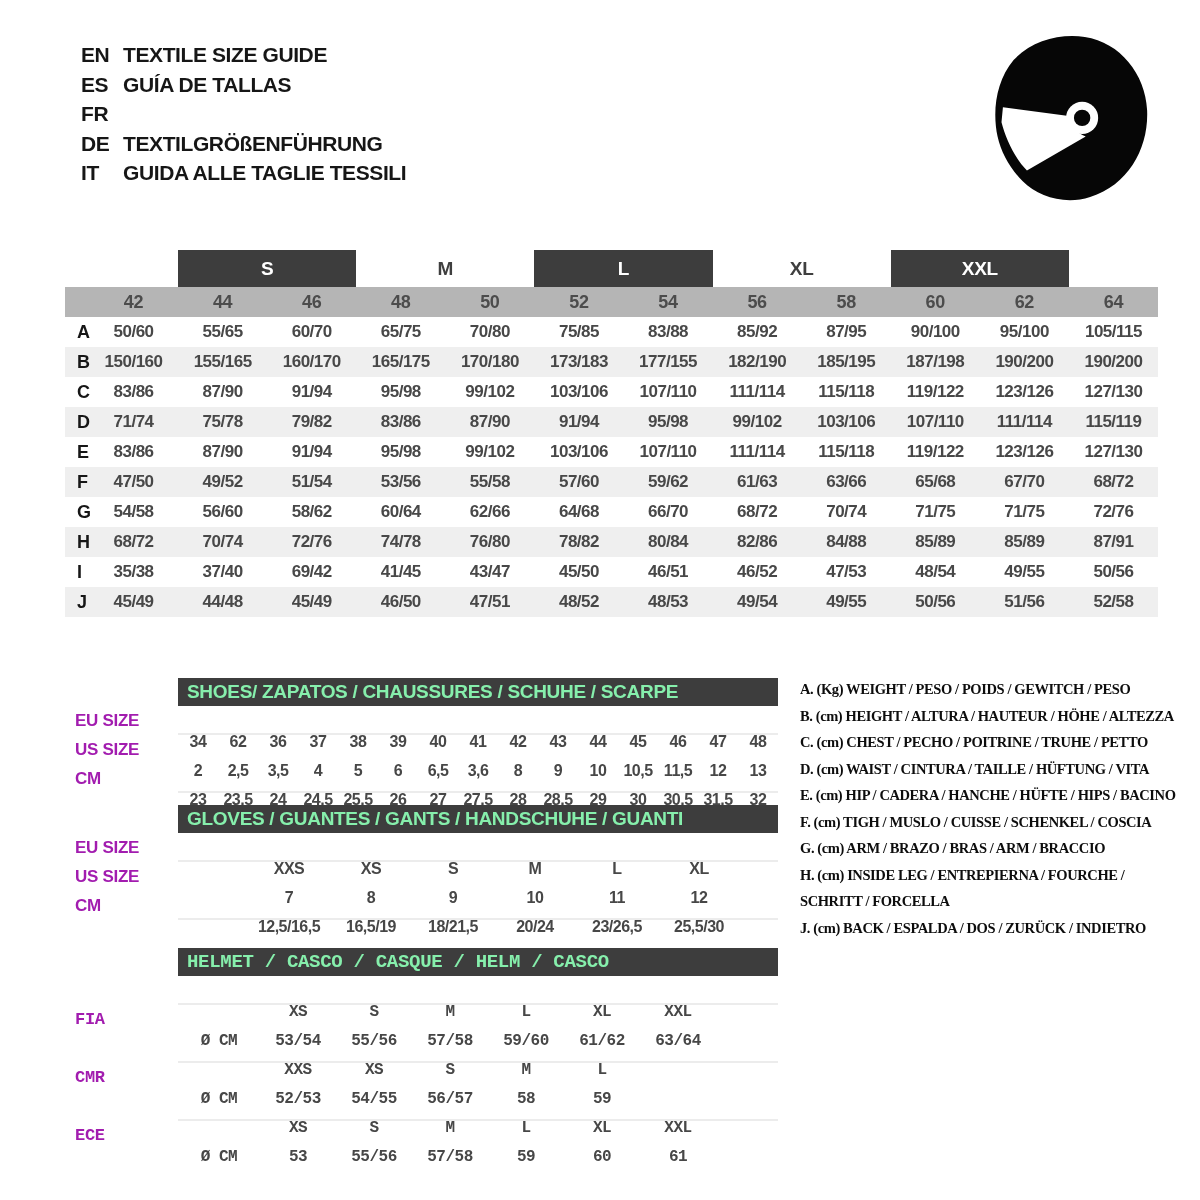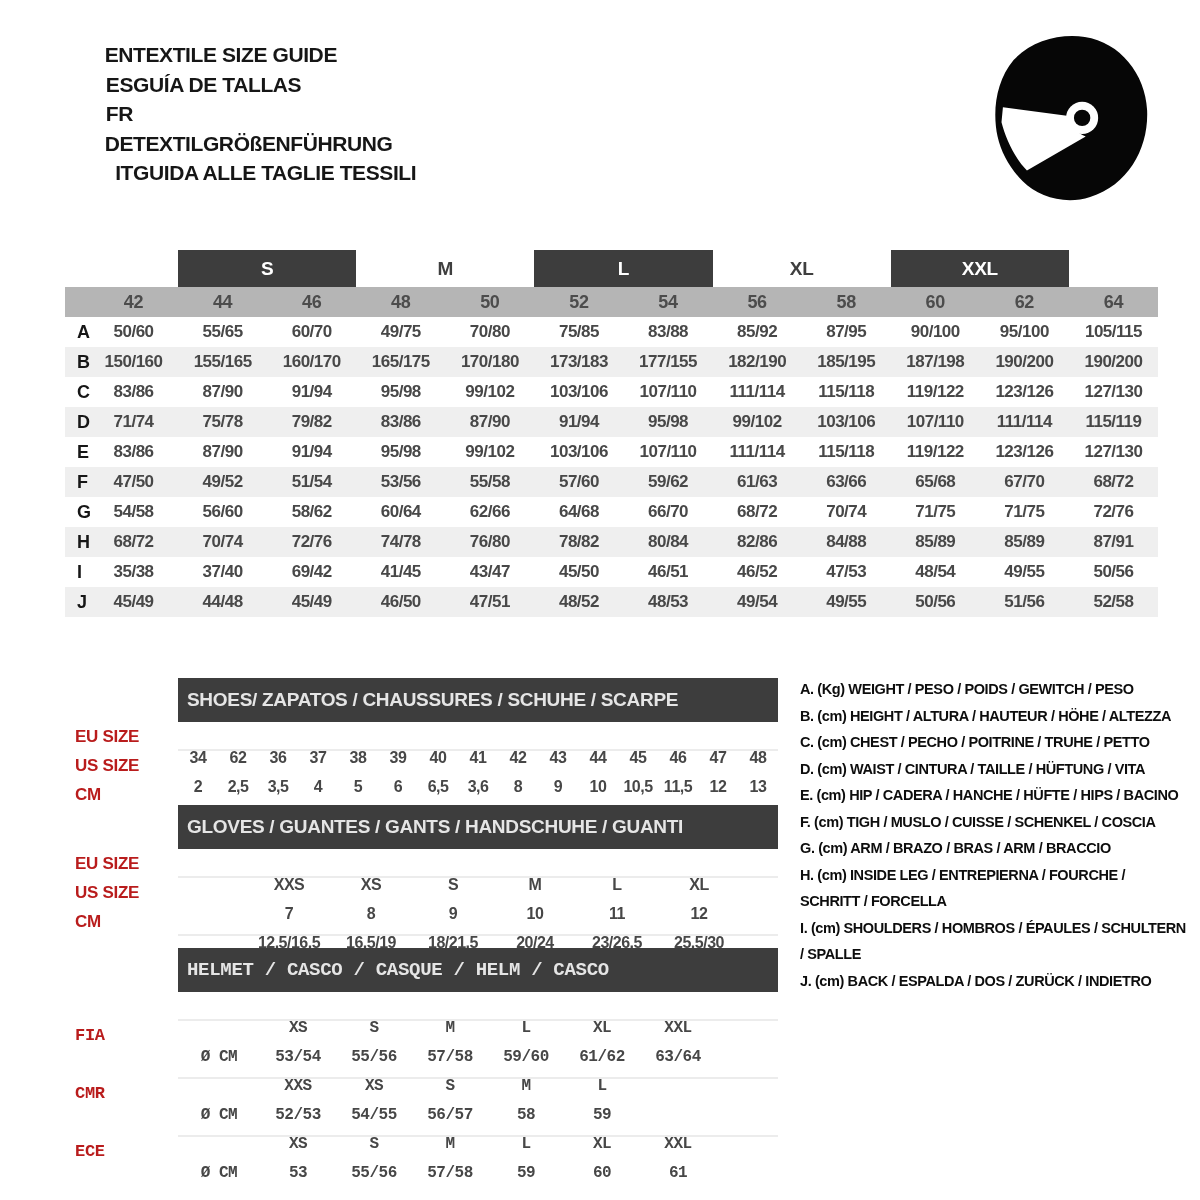--- a/index.html
+++ b/index.html
@@ -1,21 +1,21 @@
 <!DOCTYPE html>
 <html><head>
 <meta charset="utf-8">
 <style>
   * { margin:0; padding:0; box-sizing:border-box; }
   html,body { width:1200px; height:1200px; background:#fff; }
   body { font-family:"Liberation Sans", sans-serif; font-weight:bold; color:#111; }
   .page { position:relative; width:1200px; height:1200px; overflow:hidden; background:#fff; }
 
   
-  .lang-list { position:absolute; left:91px; top:40px;text-align:right; }
+  .lang-list { position:absolute; left:81px; top:40px; }
   .lang-row { display:flex; font-size:21px; letter-spacing:-0.4px; line-height:29.5px; color:#161616; }
   .lang-code { width:42px; flex:0 0 42px; }
 
   
   .helmet-logo { position:absolute; left:978px; top:28px; width:178px; height:178px; }
 
   
   .sizes-table { position:absolute; left:65px; top:250px; width:1093px; }
   .grid-row { display:grid; grid-template-columns:24px repeat(12,1fr); align-items:center; }
   .band-row { height:37px; }
@@ -27,35 +27,35 @@
   .data-row { height:30px; font-size:17px; color:#484848; letter-spacing:-0.5px; }
   .data-row.stripe { background:#efefef; }
   .row-letter { color:#161616; padding-left:12px; font-size:18px; letter-spacing:0; }
   .cell { text-align:center; }
 
   
   .subtable { position:absolute; left:75px; width:703px; }
   #shoes-table  { top:678px; }
   #gloves-table { top:805px; }
   #helmet-table { top:948px;font-family:Liberation Mono, monospace; }
-  .bar { margin-left:103px; height:44px; background:#3d3d3d; color:#e5e5e5; display:flex; align-items:center;
+  .bar { margin-left:103px; height:28px; background:#3d3d3d; color:#86efac; display:flex; align-items:center;
          padding-left:9px; font-size:19px; letter-spacing:-0.3px; }
   .srow { display:flex; height:29px; }
   .rlabel { width:103px; flex:0 0 103px; display:flex; align-items:center; font-size:17px;
-            letter-spacing:-0.3px; color:#b91c1c; }
+            letter-spacing:-0.3px; color:#a21caf; }
   .srow-body { flex:1; display:grid; align-items:center; text-align:center; font-size:16px;
                color:#474747; letter-spacing:-0.5px;margin-top:27px; }
   .srow-body.graybg { background:#ececec; }
   .shoes-grid  { grid-template-columns:repeat(15,1fr); }
   .gloves-grid { grid-template-columns:70px repeat(6,82px) 1fr; }
   .helmet-grid { grid-template-columns:82px repeat(6,76px) 1fr; }
 
   
   .legend { position:absolute; left:800px; top:676px; width:388px; font-size:14.5px;
-            letter-spacing:-0.4px; line-height:26.5px; color:#0d0d0d; }
+            letter-spacing:-0.4px; line-height:26.5px; color:#0d0d0d;font-family:Liberation Serif, serif; }
 </style>
 </head>
 <body>
 
 <div class="page">
 
   <div class="lang-list">
       <div class="lang-row">
         <span class="lang-code">EN</span>
         <span class="lang-title">TEXTILE SIZE GUIDE</span>
@@ -108,21 +108,21 @@
         <div class="num-cell">60</div>
         <div class="num-cell">62</div>
         <div class="num-cell">64</div>
       </div>
     <div>
         <div class="grid-row data-row">
           <div class="row-letter">A</div>
           <div class="cell">50/60</div>
           <div class="cell">55/65</div>
           <div class="cell">60/70</div>
-          <div class="cell">49/75</div>
+          <div class="cell">65/75</div>
           <div class="cell">70/80</div>
           <div class="cell">75/85</div>
           <div class="cell">83/88</div>
           <div class="cell">85/92</div>
           <div class="cell">87/95</div>
           <div class="cell">90/100</div>
           <div class="cell">95/100</div>
           <div class="cell">105/115</div>
         </div>
         <div class="grid-row data-row stripe">
@@ -460,17 +460,16 @@
 
   <div class="legend">
       <div class="legend-item">A. (Kg) WEIGHT / PESO / POIDS / GEWITCH / PESO</div>
       <div class="legend-item">B. (cm) HEIGHT / ALTURA / HAUTEUR / HÖHE / ALTEZZA</div>
       <div class="legend-item">C. (cm) CHEST / PECHO / POITRINE / TRUHE / PETTO</div>
       <div class="legend-item">D. (cm) WAIST / CINTURA / TAILLE / HÜFTUNG / VITA</div>
       <div class="legend-item">E. (cm) HIP / CADERA / HANCHE / HÜFTE / HIPS /  BACINO</div>
       <div class="legend-item">F. (cm) TIGH / MUSLO / CUISSE / SCHENKEL / COSCIA</div>
       <div class="legend-item">G. (cm) ARM / BRAZO / BRAS / ARM / BRACCIO</div>
       <div class="legend-item">H. (cm) INSIDE LEG / ENTREPIERNA / FOURCHE / SCHRITT / FORCELLA</div>
-      <div class="legend-item">I. (cm) SHOULDERS / HOMBROS / ÉPAULES / SCHULTERN / SPALLE</div>
       <div class="legend-item">J. (cm) BACK / ESPALDA / DOS / ZURÜCK / INDIETRO</div>
     </div>
 
 </div>
 
 </body></html>

